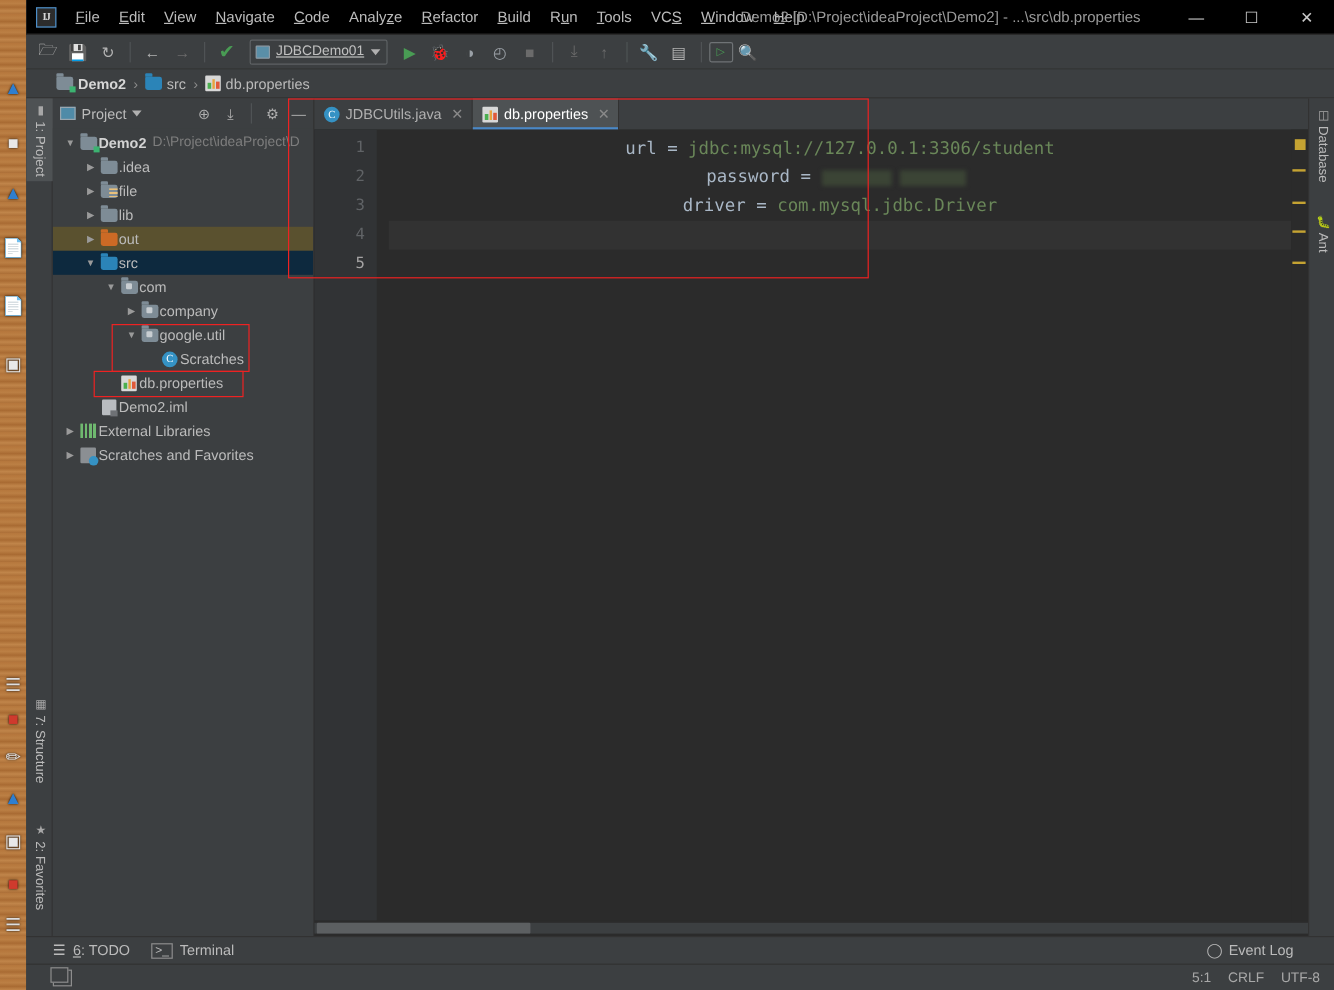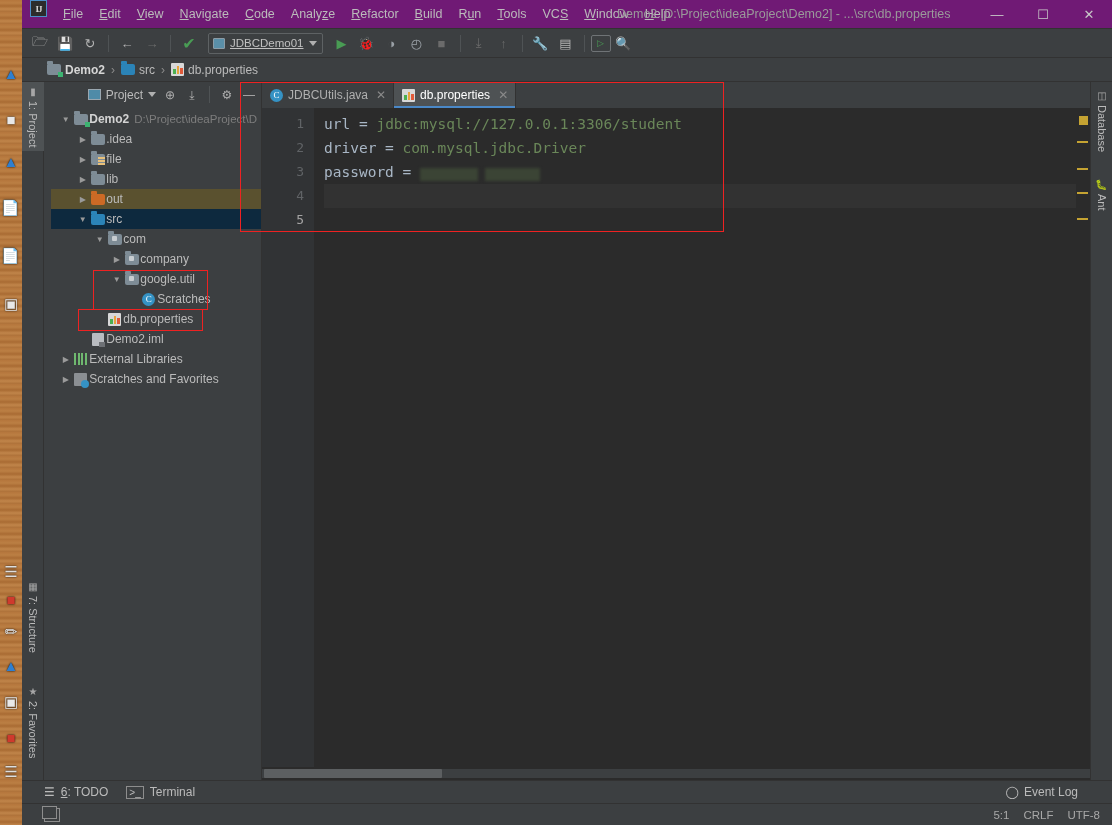--- a/index.html
+++ b/index.html
@@ -31,22 +31,22 @@
 
   
   .ide {
     position: absolute; left: 22px; top: 0; width: 1090px; height: 825px;
     background: #3c3f41;
     display: flex; flex-direction: column;
   }
 
   
   .titlebar {
-    height: 29px; background: #701a75; position: relative;
-    display: flex; border-bottom: 1px solid #323232;
+    height: 29px; background: #000000; position: relative;
+    display: flex; align-items: center; border-bottom: 1px solid #323232;
   }
   .ij-logo {
     width: 17px; height: 17px; margin-left: 8px; margin-right: 8px;
     background: #2c2c2c; border: 1px solid #4b8ec9;
     color: #d5d5d5; font-size: 9px; font-weight: bold;
     display: flex; align-items: center; justify-content: center;
     font-family: "Liberation Serif", serif; letter-spacing: -1px;
   }
   .menu { display: flex; align-items: center; }
   .menu-item {
@@ -113,21 +113,21 @@
     writing-mode: vertical-rl; text-orientation: mixed;
     font-size: 11px; color: #bbbbbb; padding: 4px 4px;
     display: flex; align-items: center; gap: 4px;
   }
   .vtab.active { background: #4e5254; }
   .vico { font-size: 10px; color: #a7a7a7; }
 
   
   .proj {
     width: 218px; background: #3c3f41; display: flex; flex-direction: column;
-    flex-shrink: 0; border-right: 1px solid #323232; align-items: flex-end;
+    flex-shrink: 0; border-right: 1px solid #323232;
   }
   .proj-head {
     height: 25px; display: flex; align-items: center; gap: 2px; padding: 0 2px 0 6px;
   }
   .proj-title { display: flex; align-items: center; gap: 5px; font-size: 12px; color: #bbbbbb; }
   .proj-icon { width: 13px; height: 11px; border: 1.5px solid #9aa7b0; background: #4f8ba8; }
   .ph-btn {
     width: 20px; height: 20px; display: flex; align-items: center; justify-content: center;
     color: #aeaeae; font-size: 12px; border-radius: 2px;
   }
@@ -193,21 +193,21 @@
   .code-area { flex: 1; display: flex; background: #2b2b2b; position: relative; min-height: 0; }
   .gutter {
     width: 52px; background: #313335; color: #606366; font-size: 13px;
     font-family: "DejaVu Sans Mono", monospace; text-align: right;
     padding: 4px 10px 0 0; flex-shrink: 0;
   }
   .gutter div { height: 24px; line-height: 24px; }
   .gutter div.cur { color: #a4a3a3; }
   .code {
     flex: 1; padding: 4px 0 0 10px; font-family: "DejaVu Sans Mono", monospace;
-    font-size: 14.5px; min-width: 0; overflow: hidden; position: relative;
+    font-size: 14.5px; min-width: 0; overflow: hidden; position: relative; text-align: center;
   }
   .cline { height: 24px; line-height: 24px; white-space: pre; }
   .cline.curline { background: #323232; }
   .k { color: #a9b7c6; }
   .eq { color: #a9b7c6; }
   .v { color: #6a8759; }
   .blurred { display: inline-block; vertical-align: middle; }
   .blurred i {
     display: inline-block; height: 13px; background: #3b4435; margin-right: 7px;
     filter: blur(1.6px); vertical-align: middle;
@@ -586,22 +586,22 @@
         <div class="code-area">
           <div class="gutter" id="gutter">
               <div>1</div>
               <div>2</div>
               <div>3</div>
               <div>4</div>
               <div class="cur">5</div>
             </div>
           <div class="code" id="code">
               <div class="cline"><span class="k">url</span><span class="eq"> = </span><span class="v">jdbc:mysql://127.0.0.1:3306/student</span></div>
+              <div class="cline"><span class="k">password</span><span class="eq"> = </span><span class="blurred"><i style="width:58px"></i><i style="width:55px"></i></span></div>
               <div class="cline"><span class="k">driver</span><span class="eq"> = </span><span class="v">com.mysql.jdbc.Driver</span></div>
-              <div class="cline"><span class="k">password</span><span class="eq"> = </span><span class="blurred"><i style="width:58px"></i><i style="width:55px"></i></span></div>
               <div class="cline curline">&nbsp;</div>
             </div>
           <div class="marker-gutter">
             <div class="mk box"></div>
             <div class="mk" style="top:33px"></div>
             <div class="mk" style="top:60px"></div>
             <div class="mk" style="top:84px"></div>
             <div class="mk" style="top:110px"></div>
           </div>
         </div>

